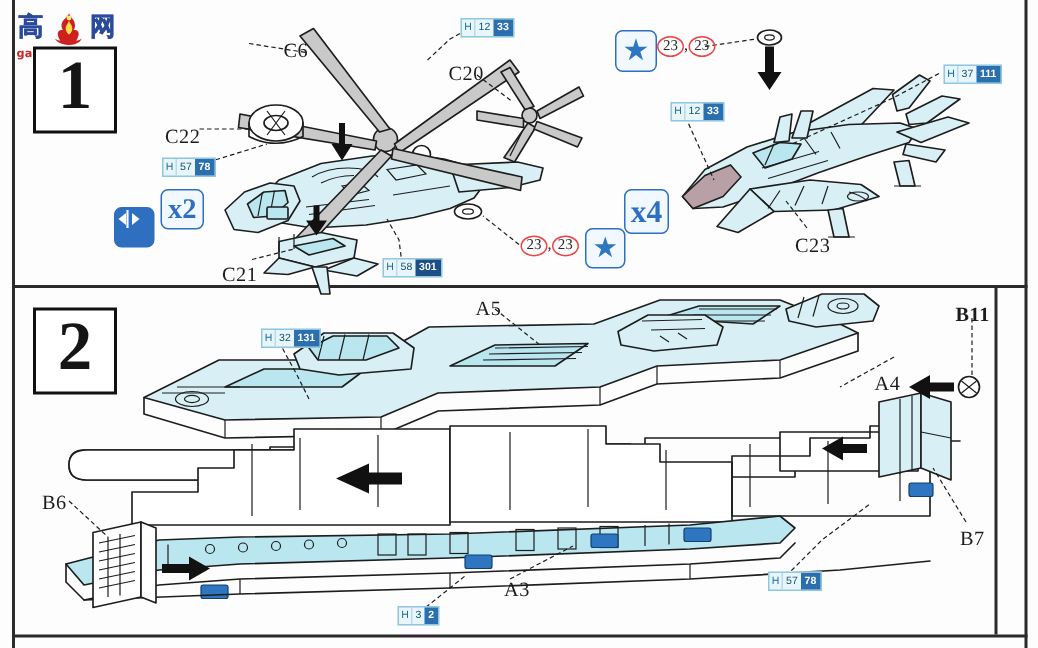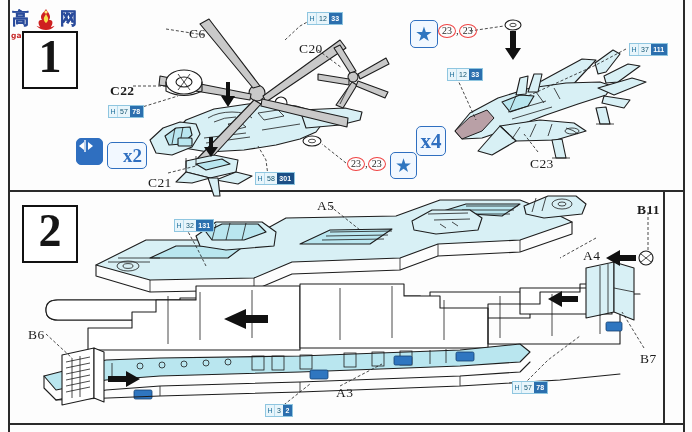--- a/index.html
+++ b/index.html
@@ -331,21 +331,21 @@
       <path class="ink-t" stroke-dasharray="3 2" d="M46 334 L72 358"></path>
       <path class="ink-t" stroke-dasharray="3 2" d="M644 348 L622 312"></path>
       <path class="ink-t" stroke-dasharray="3 2" d="M648 212 L648 250"></path>
       <path class="ink-t" stroke-dasharray="3 2" d="M186 228 L198 250 L206 266"></path>
       <path class="ink-t" stroke-dasharray="3 2" d="M280 408 L310 384"></path>
       <path class="ink-t" stroke-dasharray="3 2" d="M524 384 L548 360 L580 336"></path>
     </g>
   </svg>
 
   <div class="plabel" style="left:148px;top:26px;margin-left:41px;">C6</div>
-  <div class="plabel" style="left:110px;top:83px;font-weight:bold;">C22</div>
+  <div class="plabel" style="left:110px;top:83px;">C22</div>
   <div class="plabel" style="left:299px;top:41px;">C20</div>
   <div class="plabel" style="left:148px;top:175px;">C21</div>
   <div class="plabel" style="left:530px;top:156px;">C23</div>
 
   <div class="plabel" style="left:317px;top:198px;">A5</div>
   <div class="plabel" style="left:583px;top:248px;">A4</div>
   <div class="plabel" style="left:336px;top:385px;">A3</div>
   <div class="plabel" style="left:28px;top:327px;">B6</div>
   <div class="plabel" style="left:640px;top:351px;">B7</div>
   <div class="plabel" style="left:637px;top:202px;font-weight:bold;">B11</div>
@@ -357,21 +357,21 @@
     <span class="o">23</span><span>,</span><span class="o">23</span>
   </div>
 
   <div class="icon-chip" style="left:76px;top:138px;width:25px;height:25px;background:#2f6fc0;">
     <svg width="18" height="14" viewBox="0 0 18 14">
       <path d="M8 1 L8 13 M8 1 L8 13" stroke="#fff" stroke-width="1.4"></path>
       <path d="M7 3 L2 7 L7 11 Z" fill="#fff"></path>
       <path d="M11 3 L16 7 L11 11 Z" fill="#fff"></path>
     </svg>
   </div>
-  <div class="icon-chip" style="left:107px;top:142px;width:27px;height:25px;padding-left:11px;">
+  <div class="icon-chip" style="left:107px;top:126px;width:27px;height:25px;">
     <span class="mult" style="font-size:19px;">x2</span>
   </div>
 
   <div class="icon-chip" style="left:410px;top:20px;width:26px;height:26px;">
     <span style="font-size:20px;line-height:20px;color:#2f76c0;">★</span>
   </div>
   <div class="icon-chip" style="left:416px;top:98px;width:28px;height:28px;margin-top:28px;">
     <span class="mult" style="font-size:21px;">x4</span>
   </div>
   <div class="icon-chip" style="left:390px;top:152px;width:25px;height:25px;">

